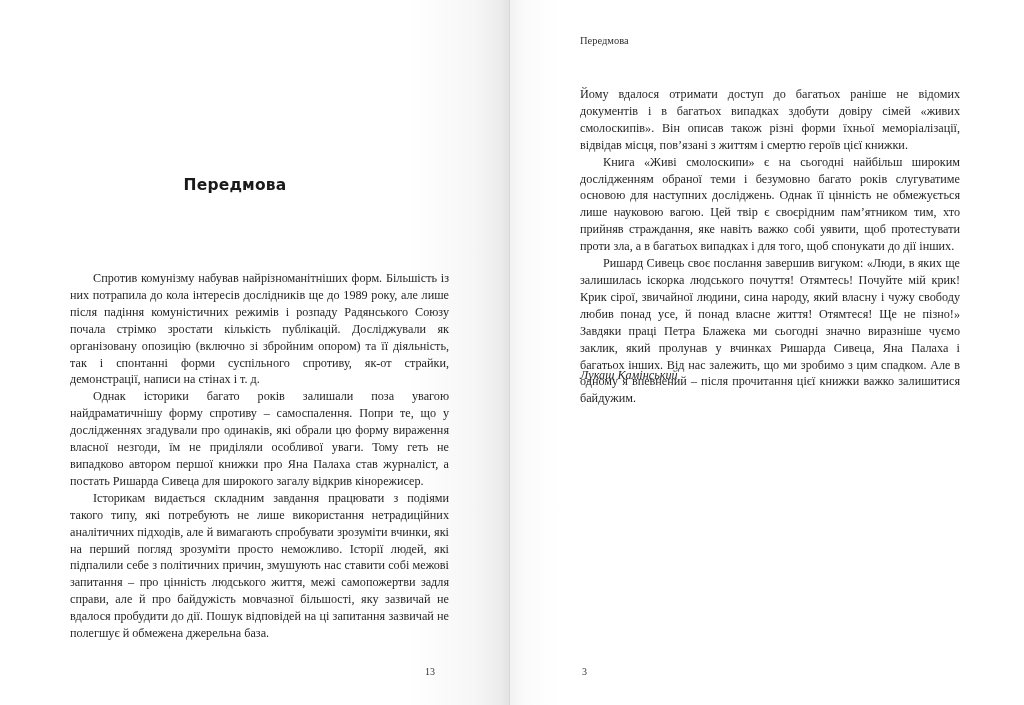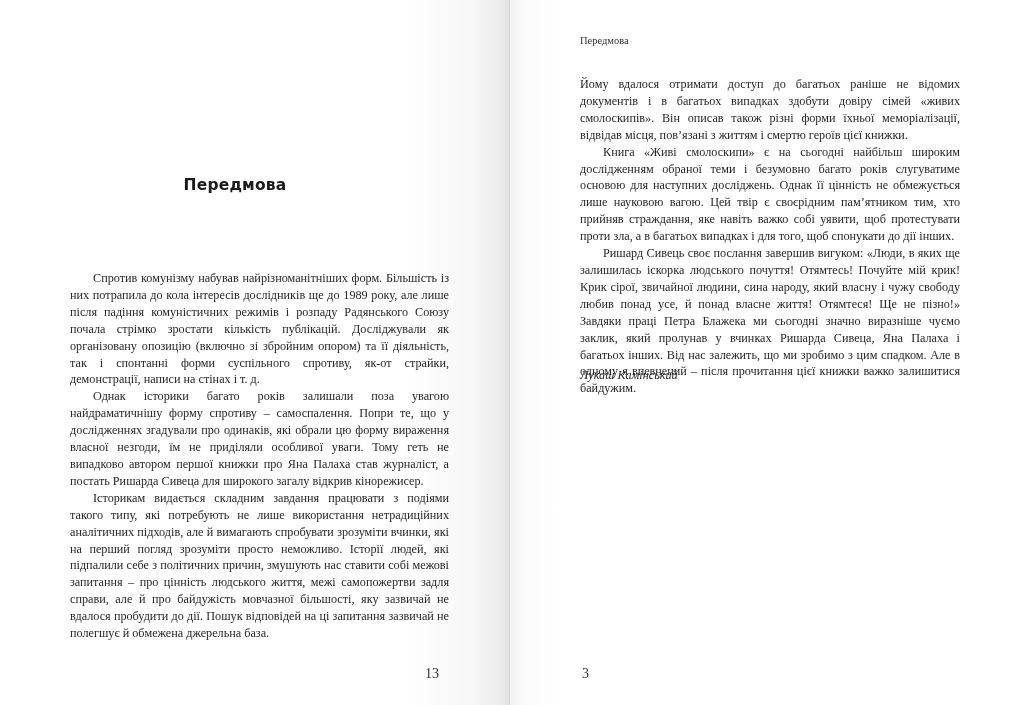--- a/index.html
+++ b/index.html
@@ -34,31 +34,31 @@
     letter-spacing: 0.2px;
   }
   .text-block {
     position: absolute;
     font-size: 12.2px; line-height: 16.9px;
     text-align: justify;
   }
   .text-block p { margin: 0; text-indent: 23px; }
   .text-block p.noindent { text-indent: 0; }
   .left-body { left: 70px; top: 270px; width: 379px; }
-  .right-body { left: 580px; top: 76px; width: 380px; }
+  .right-body { left: 580px; top: 86px; width: 380px; }
   .running-head {
     position: absolute; left: 580px; top: 35px;
     font-size: 10.5px; color: #333;
   }
   .signature {
     position: absolute; left: 580px; width: 380px; top: 368px;
     text-align: left; font-style: italic; font-size: 12.2px;
   }
   .page-number {
-    position: absolute; font-size: 14px; color: #333;
+    position: absolute; font-size: 10px; color: #333;
   }
   .pn-left { left: 425px; top: 666px; }
   .pn-right { left: 582px; top: 666px; }
 </style>
 </head>
 <body>
 
 <div class="spread">
 
   <div class="page page-left">

